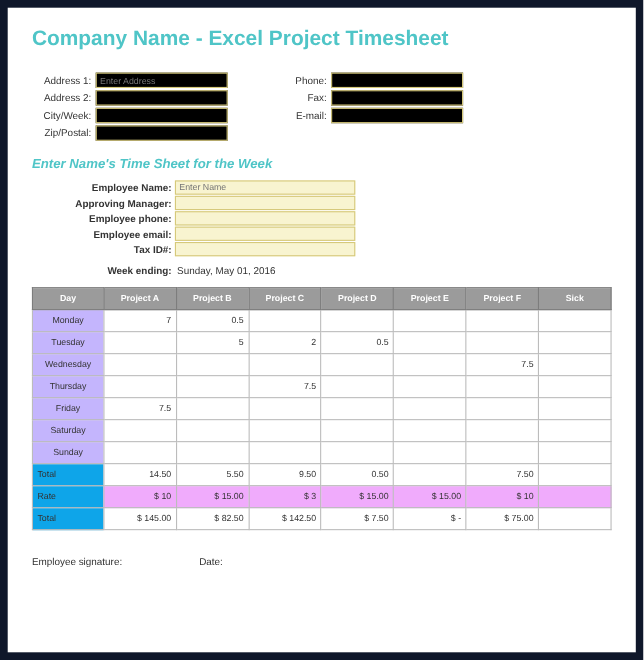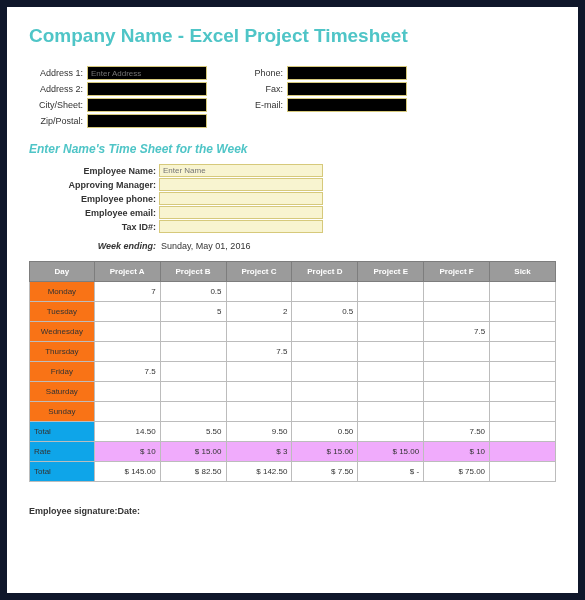--- a/index.html
+++ b/index.html
@@ -19,21 +19,21 @@
     color: #333;
   }
   .title {
     color: #4fc5c7;
     font-size: 19px;
     font-weight: bold;
     margin-bottom: 12px;
   }
   .addr-section {
     display: flex;
-    gap: 42px;
+    gap: 56px;
     margin-bottom: 12px;
     margin-top: 19px;
   }
   .addr-col { }
   .addr-row {
     display: flex;
     align-items: center;
     margin-bottom: 2px;
   }
   .addr-label {
@@ -84,21 +84,20 @@
   .week-row {
     display: flex;
     margin: 8px 0 10px 0;
   }
   .week-label {
     width: 130px;
     text-align: right;
     padding-right: 3px;
     font-weight: bold;
     font-size: 9px;
-    font-style: italic;
   }
   .week-value { font-size: 9px; padding-left: 2px; }
   table.ts {
     border-collapse: collapse;
     width: 100%;
     font-size: 8px;
   }
   table.ts th {
     background: #9b9b9b;
     color: #fff;
@@ -107,59 +106,59 @@
     font-weight: bold;
     text-align: center;
   }
   table.ts td {
     border: 1px solid #bcbcbc;
     padding: 5px 4px;
     text-align: right;
     height: 18px;
   }
   table.ts td.daycell {
-    background: #f97316;
+    background: #c4b5fd;
     text-align: center;
     font-size: 8px;
   }
   table.ts td.label-cell {
     background: #0ea5e9;
     text-align: left;
     padding-left: 4px;
   }
   table.ts tr.rate td:not(.label-cell) {
     background: #f0abfc;
   }
   .col-day { width: 56px; }
   .col-p { width: 57px; }
   .sig-row {
     margin-top: 24px;
     display: flex;
-    font-size: 9px;
-    font-weight: bold;
+    gap: 70px;
+    font-size: 9px;
   }
 </style>
 </head>
 <body>
 
 <div class="outer-frame">
   <div class="title">Company Name - Excel Project Timesheet</div>
 
   <div class="addr-section">
     <div class="addr-col">
       <div class="addr-row">
         <div class="addr-label">Address 1:</div>
         <input class="addr-input" placeholder="Enter Address" style="">
       </div>
       <div class="addr-row">
         <div class="addr-label">Address 2:</div>
         <input class="addr-input" style="">
       </div>
       <div class="addr-row">
-        <div class="addr-label">City/Sheet:</div>
+        <div class="addr-label">City/Week:</div>
         <input class="addr-input" style="">
       </div>
       <div class="addr-row">
         <div class="addr-label">Zip/Postal:</div>
         <input class="addr-input" style="">
       </div>
     </div>
     <div class="addr-col addr-right">
       <div class="addr-row">
         <div class="addr-label">Phone:</div>

